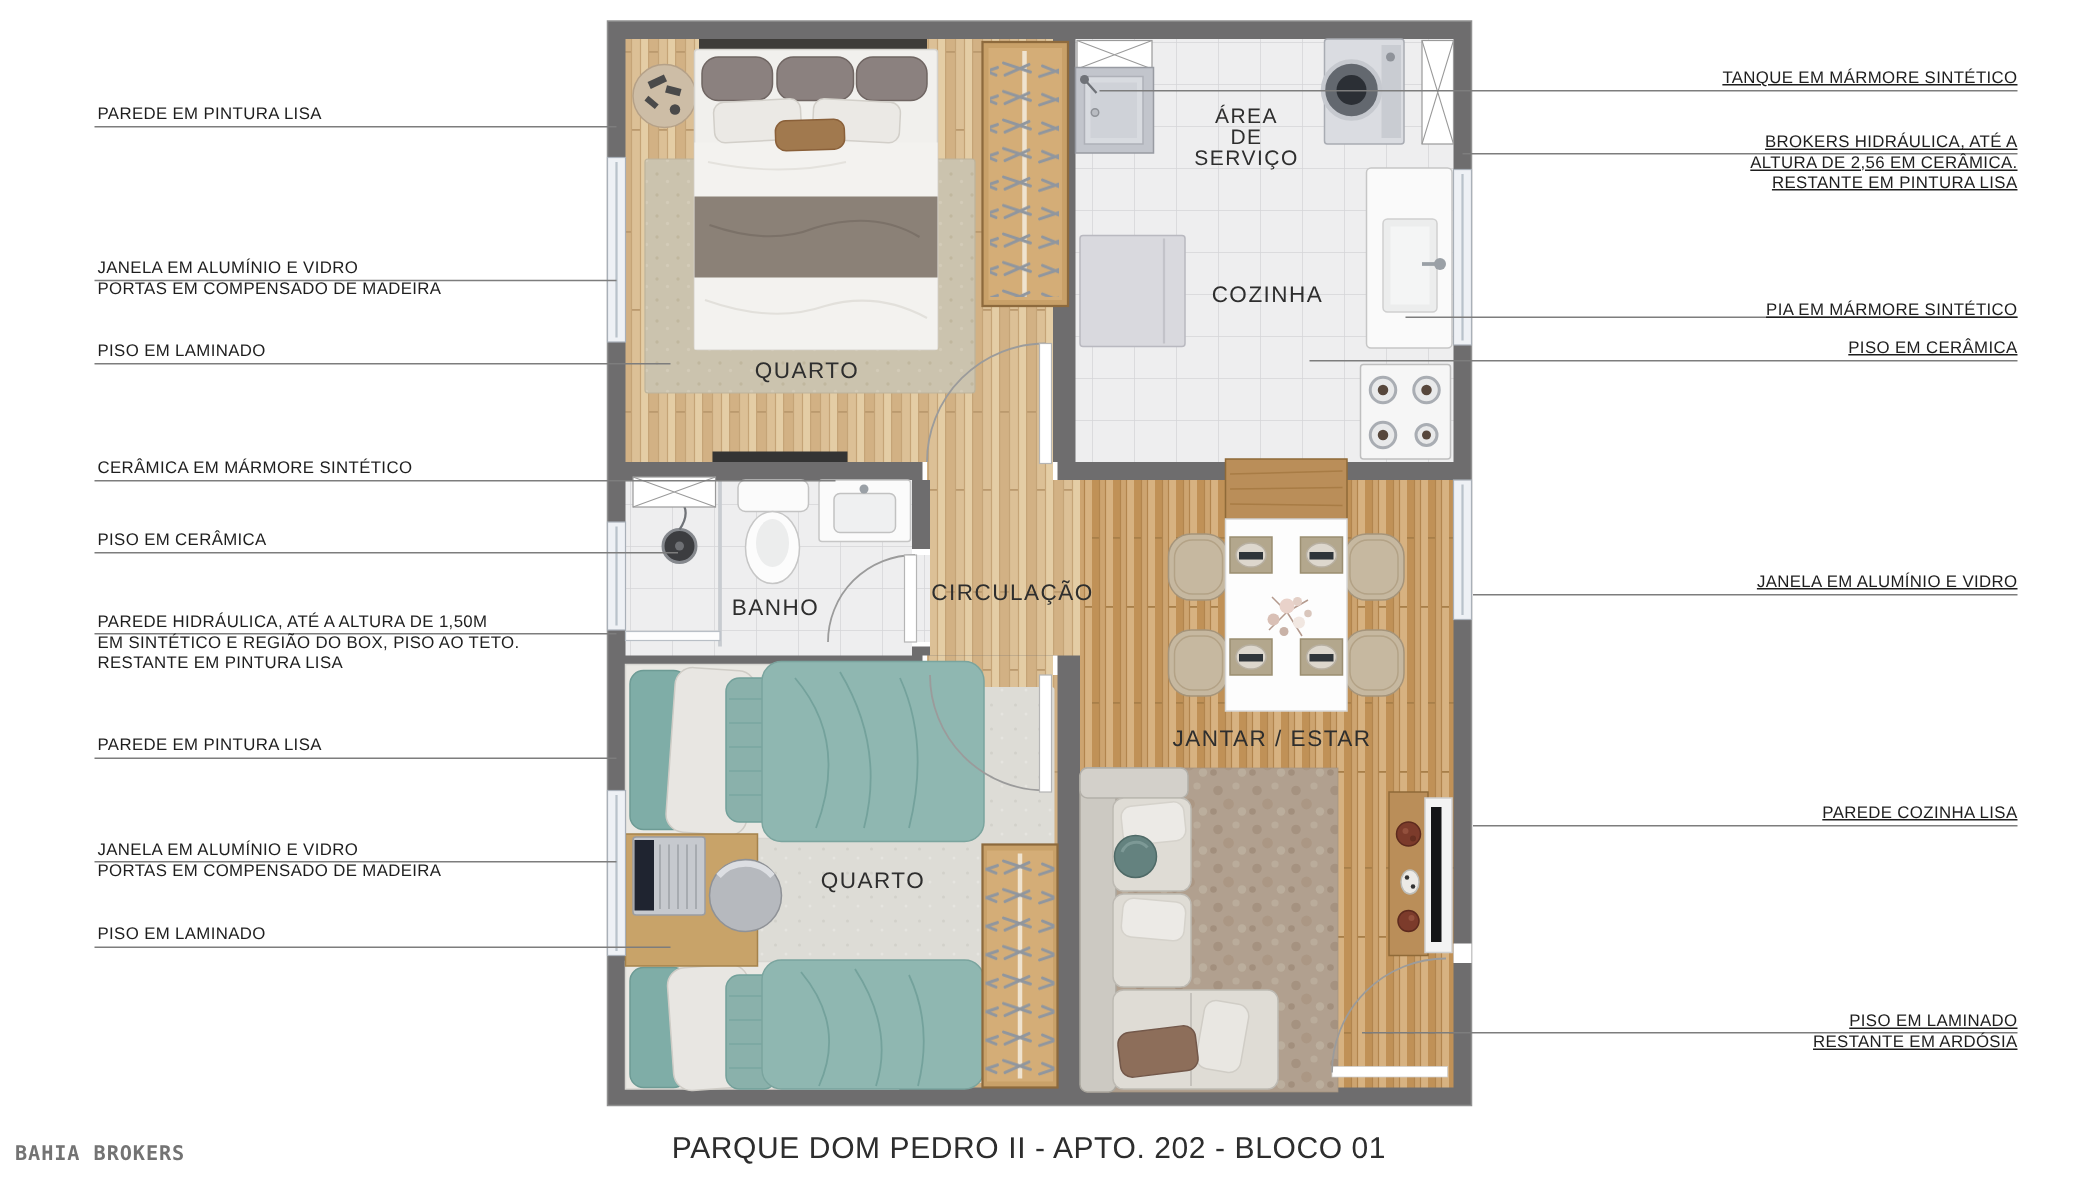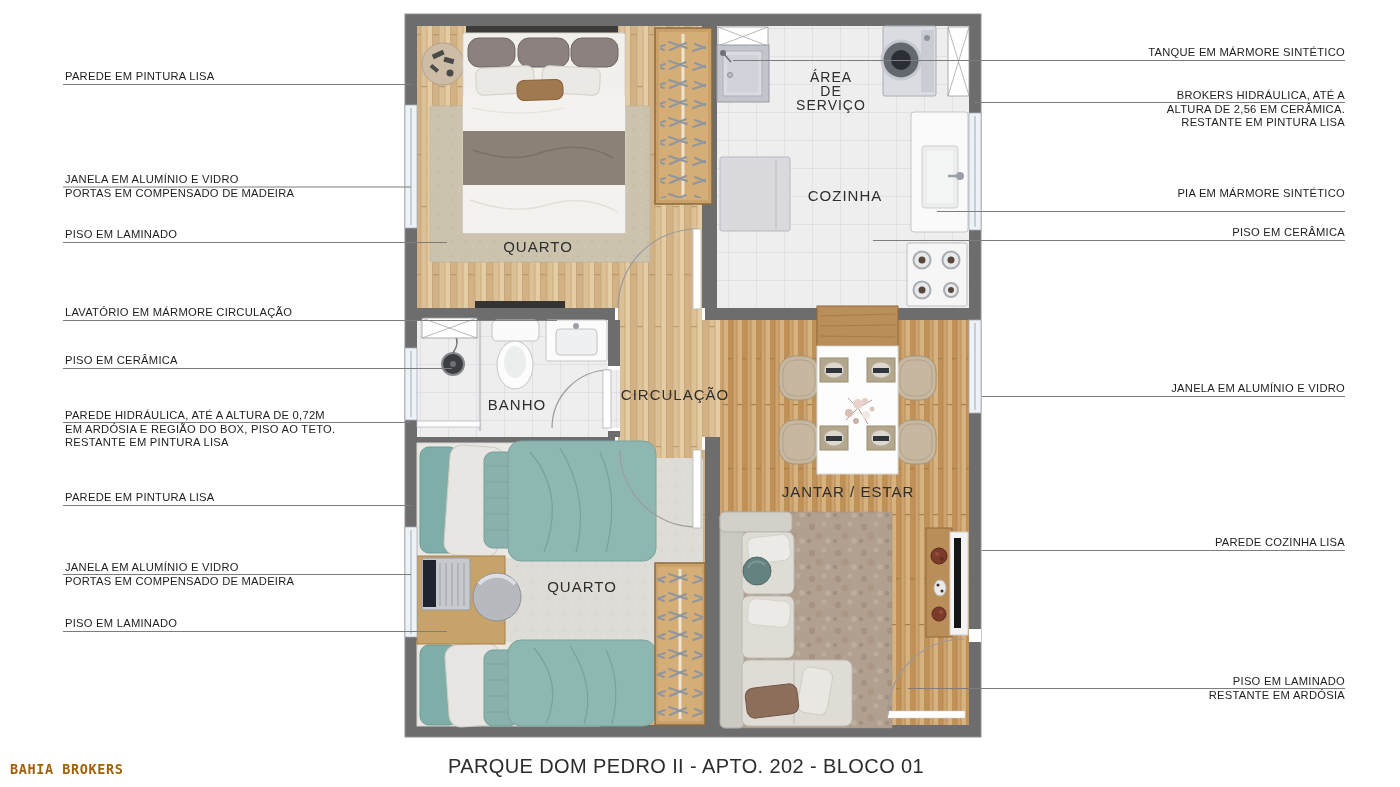--- a/index.html
+++ b/index.html
@@ -1,26 +1,26 @@
 <!DOCTYPE html>
 <html><head>
 <meta charset="utf-8">
 <style>
   html,body{margin:0;padding:0;background:#ffffff;}
   #stage{position:relative;width:1400px;height:787px;background:#ffffff;overflow:hidden;
          font-family:"Liberation Sans",sans-serif;}
   #plan-svg{position:absolute;left:0;top:0;}
   .ann{position:absolute;font:11.2px/13.5px "Liberation Sans",sans-serif;color:#1e1e1e;
        letter-spacing:.25px;white-space:nowrap;}
-  .ann.r{text-align:right;}
+  .ann.r{text-align:right;text-decoration:underline;}
   .room-label{font-family:"Liberation Sans",sans-serif;fill:#2e2e2e;letter-spacing:1px;}
   #title{position:absolute;left:386px;top:755px;width:600px;text-align:center;
          font-size:20px;letter-spacing:.4px;color:#2d2d2d;}
   #brand{position:absolute;left:10px;top:761px;font-family:"DejaVu Sans Mono",monospace;
-         font-weight:bold;font-size:13.5px;letter-spacing:.6px;color:#a16207;}
+         font-weight:bold;font-size:13.5px;letter-spacing:.6px;color:#737373;}
 </style>
 </head>
 <body>
 
 <div id="stage">
 
 <svg id="plan-svg" width="1400" height="787" viewBox="0 0 1400 787">
   <defs>
     <pattern id="woodA" width="18" height="120" patternUnits="userSpaceOnUse">
       <rect width="18" height="120" fill="#dcc096"></rect>
@@ -421,28 +421,28 @@
   <div>PAREDE EM PINTURA LISA</div>
 </div>
 <div class="ann" style="left:65px;top:173px">
   <div>JANELA EM ALUMÍNIO E VIDRO</div>
   <div>PORTAS EM COMPENSADO DE MADEIRA</div>
 </div>
 <div class="ann" style="left:65px;top:228px">
   <div>PISO EM LAMINADO</div>
 </div>
 <div class="ann" style="left:65px;top:306px">
-  <div>LAVATÓRIO EM MÁRMORE CIRCULAÇÃO</div>
+  <div>CERÂMICA EM MÁRMORE SINTÉTICO</div>
 </div>
 <div class="ann" style="left:65px;top:354px">
   <div>PISO EM CERÂMICA</div>
 </div>
 <div class="ann" style="left:65px;top:409px">
-  <div>PAREDE HIDRÁULICA, ATÉ A ALTURA DE 0,72M</div>
-  <div>EM ARDÓSIA E REGIÃO DO BOX, PISO AO TETO.</div>
+  <div>PAREDE HIDRÁULICA, ATÉ A ALTURA DE 1,50M</div>
+  <div>EM SINTÉTICO E REGIÃO DO BOX, PISO AO TETO.</div>
   <div>RESTANTE EM PINTURA LISA</div>
 </div>
 <div class="ann" style="left:65px;top:491px">
   <div>PAREDE EM PINTURA LISA</div>
 </div>
 <div class="ann" style="left:65px;top:561px">
   <div>JANELA EM ALUMÍNIO E VIDRO</div>
   <div>PORTAS EM COMPENSADO DE MADEIRA</div>
 </div>
 <div class="ann" style="left:65px;top:617px">
@@ -450,21 +450,21 @@
 </div>
 
 <div class="ann r" style="right:55px;top:46px">
   <div>TANQUE EM MÁRMORE SINTÉTICO</div>
 </div>
 <div class="ann r" style="right:55px;top:89px">
   <div>BROKERS HIDRÁULICA, ATÉ A</div>
   <div>ALTURA DE 2,56 EM CERÂMICA.</div>
   <div>RESTANTE EM PINTURA LISA</div>
 </div>
-<div class="ann r" style="right:55px;top:187px">
+<div class="ann r" style="right:55px;top:201px">
   <div>PIA EM MÁRMORE SINTÉTICO</div>
 </div>
 <div class="ann r" style="right:55px;top:226px">
   <div>PISO EM CERÂMICA</div>
 </div>
 <div class="ann r" style="right:55px;top:382px">
   <div>JANELA EM ALUMÍNIO E VIDRO</div>
 </div>
 <div class="ann r" style="right:55px;top:536px">
   <div>PAREDE COZINHA LISA</div>

